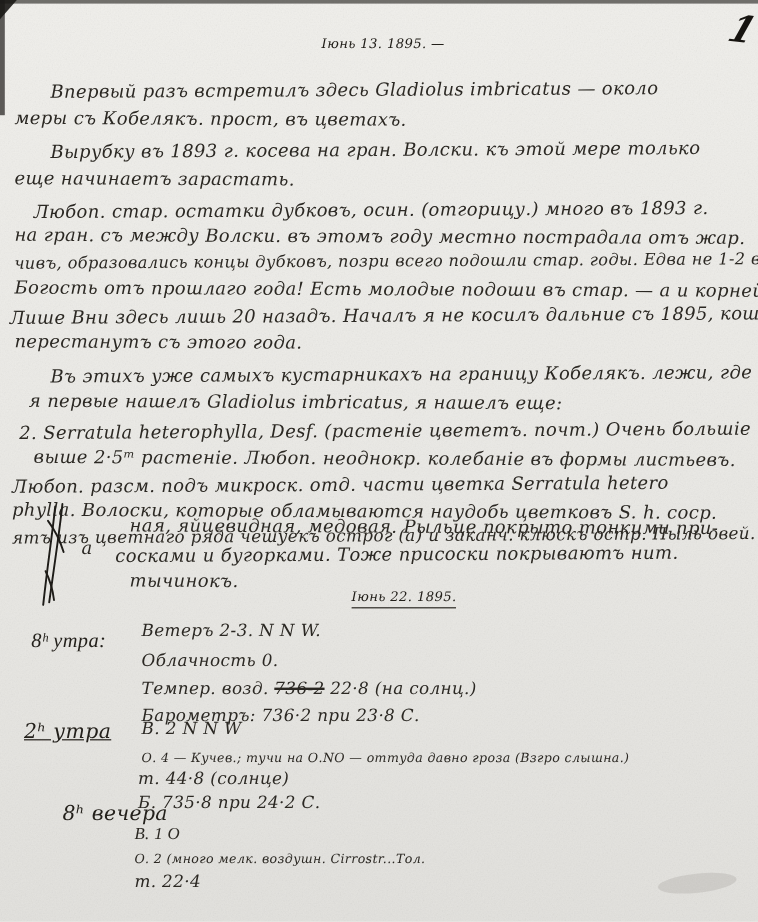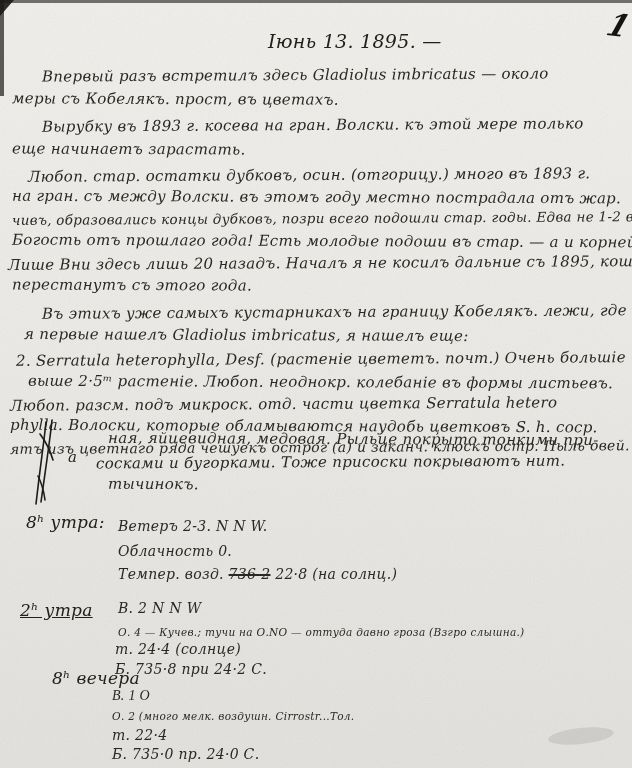--- a/index.html
+++ b/index.html
@@ -12,21 +12,21 @@
     position:absolute;inset:0;
     background:linear-gradient(180deg,#f0efeb 0%,#ebeae6 45%,#e6e5e1 75%,#e2e1dd 100%);
   }
   .grain{position:absolute;inset:0;pointer-events:none;}
   .hand{
     font-style:italic;color:#2b2823;
     letter-spacing:0.3px;white-space:nowrap;
   }
   .ln{position:absolute;font-size:15px;transform:rotate(-0.35deg);}
   .ln:nth-of-type(even){transform:rotate(0.25deg);}
-  .heading{position:absolute;font-size:19px;color:#23201b;}
+  .heading{position:absolute;font-size:11px;color:#23201b;}
   .underlined{border-bottom:1.5px solid #2b2823;padding-bottom:2px;}
   .pagenum{position:absolute;top:8px;left:608px;font-size:30px;font-weight:bold;transform:skewX(-14deg) rotate(6deg);color:#161410;}
   .obs-time{position:absolute;font-size:17px;color:#23201b;}
   .obs-ln{position:absolute;font-size:14px;}
   .small{font-size:10.5px;}
   .struck{text-decoration:line-through;text-decoration-thickness:2px;}
   
   .edge-top{position:absolute;top:0;left:0;width:632px;height:3px;background:rgba(70,68,64,0.75);}
   .edge-left{position:absolute;top:0;left:0;width:4px;height:96px;background:rgba(55,53,50,0.8);}
   .corner-tri{position:absolute;top:0;left:0;width:0;height:0;border-top:16px solid rgba(25,24,22,0.9);border-right:14px solid transparent;}
@@ -85,31 +85,32 @@
       <path d="M10 18 C16 26 20 34 23 44"></path>
       <path d="M8 60 C12 68 14 76 15 84"></path>
     </g>
   </svg>
   <span class="sketch-label hand">a</span>
 
   <div class="ln hand" style="left:108px;top:430px;">ная, яйцевидная, медовая. Рыльце покрыто тонкими при-</div>
   <div class="ln hand" style="left:96px;top:453px;">сосками и бугорками. Тоже присоски покрываютъ нит.</div>
   <div class="ln hand" style="left:108px;top:475px;">тычинокъ.</div>
 
+  <div class="heading hand underlined" style="left:293px;top:491px;">Іюнь 22. 1895.</div>
 
-  <div class="obs-time hand" style="left:26px;top:512px;">8ʰ утра:</div>
+  <div class="obs-time hand" style="left:26px;top:524px;font-family:Liberation Serif, serif;">8ʰ утра:</div>
   <div class="obs-ln hand" style="left:118px;top:518px;">Ветеръ 2-3.   N N W.</div>
   <div class="obs-ln hand" style="left:118px;top:543px;">Облачность 0.</div>
   <div class="obs-ln hand" style="left:118px;top:566px;"><span>Темпер. возд. </span><span class="struck">736-2</span><span> 22·8 (на солнц.)</span></div>
+  <div class="obs-ln hand" style="left:118px;top:589px;">Барометръ: 736·2 при 23·8 С.</div>
 
   <div class="obs-time hand" style="left:20px;top:600px;text-decoration:underline;">2ʰ утра</div>
   <div class="obs-ln hand" style="left:118px;top:600px;">В. 2  N N W</div>
   <div class="obs-ln hand small" style="left:118px;top:626px;text-align:center;">О. 4 — Кучев.; тучи на О.NО — оттуда давно гроза (Взгро слышна.)</div>
-  <div class="obs-ln hand" style="left:115px;top:641px;">т. 24·4  (солнце)</div>
+  <div class="obs-ln hand" style="left:115px;top:641px;">т. 44·8  (солнце)</div>
   <div class="obs-ln hand" style="left:115px;top:661px;">Б. 735·8 при 24·2 С.</div>
 
   <div class="obs-time hand" style="left:20px;top:668px;margin-left:32px;">8ʰ вечера</div>
   <div class="obs-ln hand" style="left:112px;top:688px;font-family:Liberation Serif, serif;">В. 1  О</div>
   <div class="obs-ln hand small" style="left:112px;top:710px;">О. 2 (много мелк. воздушн. Cirrostr...Тол.</div>
   <div class="obs-ln hand" style="left:112px;top:727px;">т. 22·4</div>
-  <div class="obs-ln hand" style="left:112px;top:746px;">Б. 735·0 пр. 24·0 С.</div>
 
 </div>
 
 </body></html>

